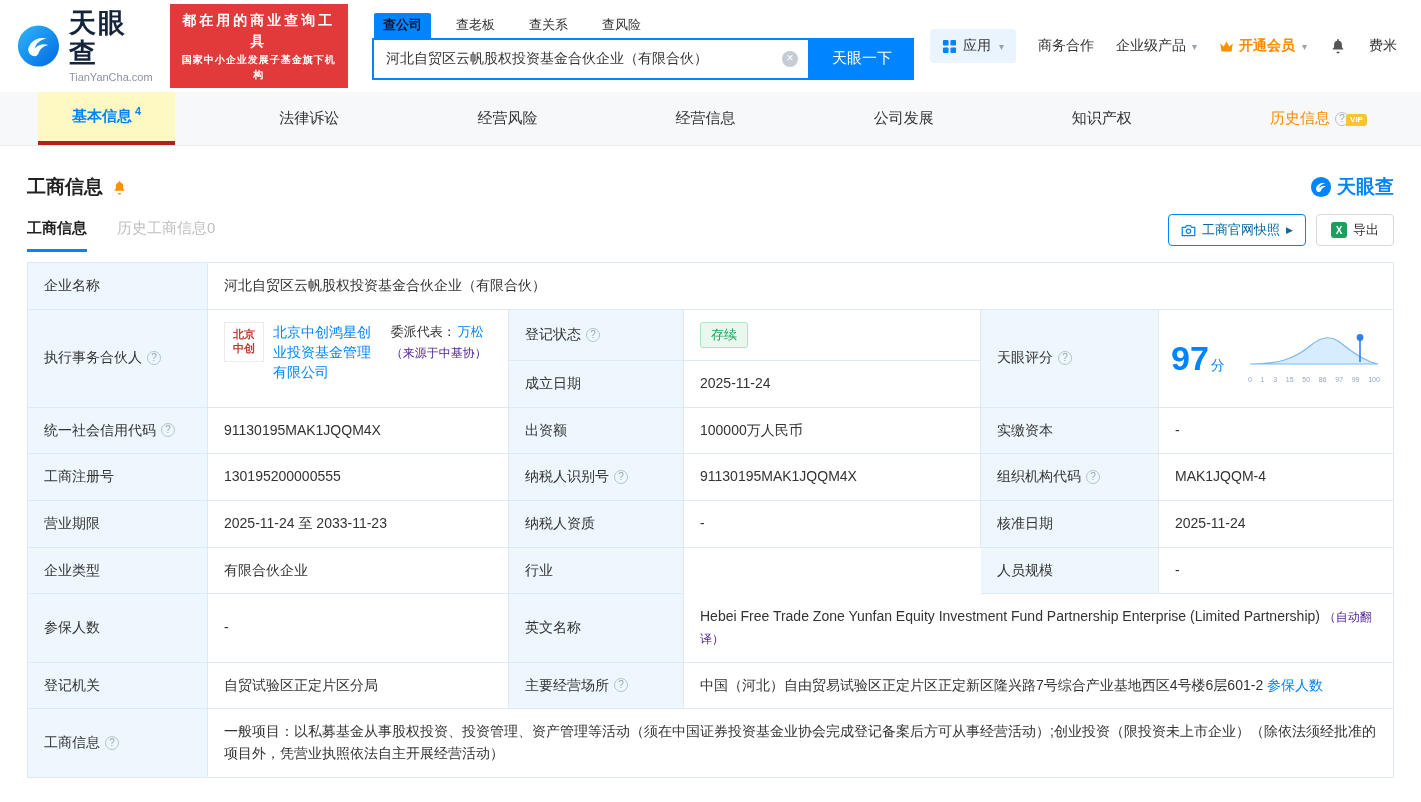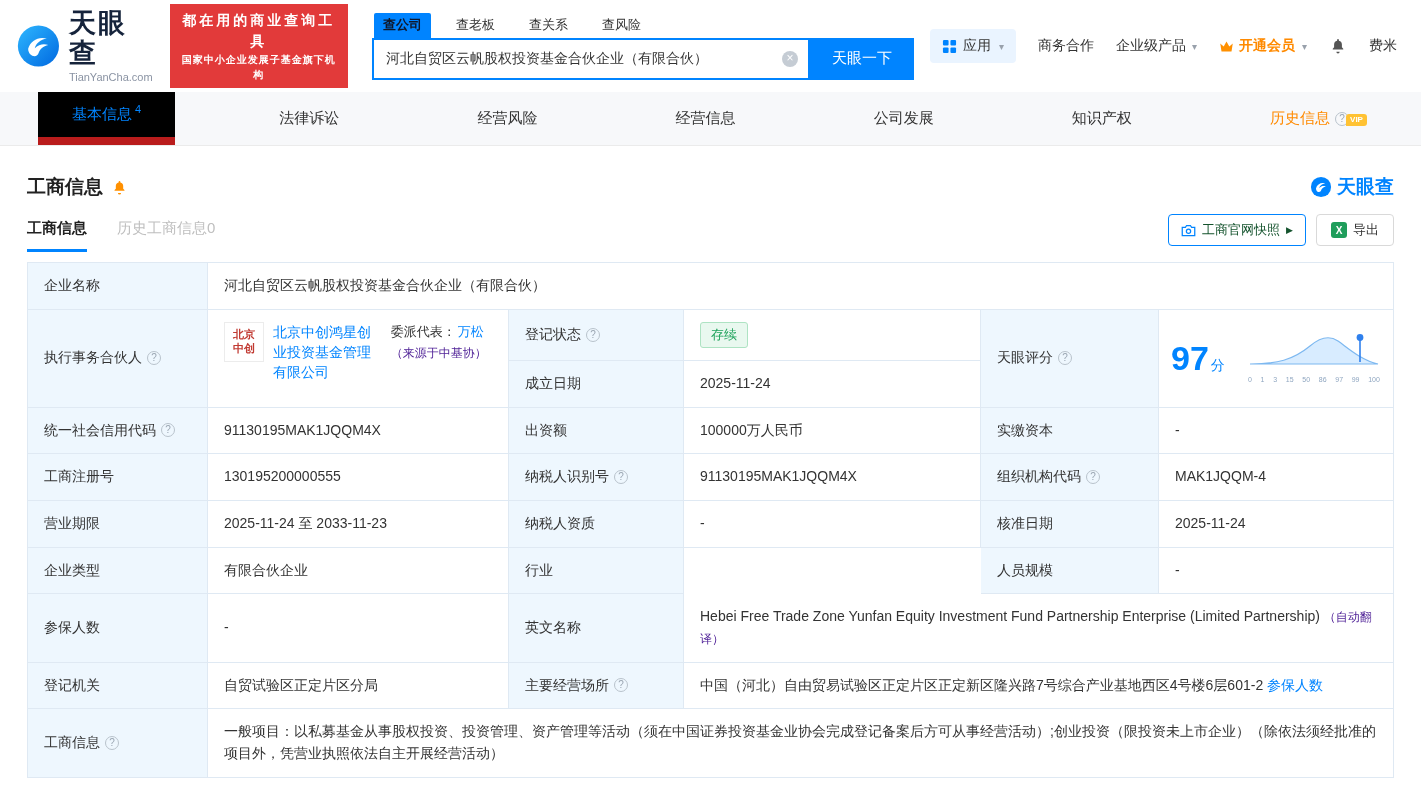--- a/index.html
+++ b/index.html
@@ -27,36 +27,36 @@
   .top-right{margin-left:auto;display:flex;align-items:center;gap:22px;font-size:14px;color:#333;padding-right:8px;white-space:nowrap}
   .app-pill{display:flex;align-items:center;gap:6px;background:#eaf4ff;border-radius:4px;padding:8px 12px;cursor:pointer;color:#333}
   .caret{font-size:10px;color:#99a1ac;margin-left:2px}
   .nav-link{cursor:pointer;display:flex;align-items:center;gap:4px}
   .vip-link{color:#ff8a00;display:flex;gap:5px;align-items:center;cursor:pointer;font-weight:bold}
   .bell-btn{cursor:pointer;display:flex;align-items:center}
 
   
   .main-tabs{display:flex;background:#f7f8fa;border-bottom:1px solid #ebebeb;height:54px;align-items:stretch;justify-content:space-between;padding:0 38px}
   .mtab{display:flex;align-items:center;padding:0 34px;font-size:15px;color:#333;cursor:pointer;position:relative}
-  .mtab.active{background:#000000;color:#0084ff;font-weight:normal;border-bottom:8px solid #b91c1c}
+  .mtab.active{background:#fef9c3;color:#0084ff;font-weight:bold;border-bottom:4px solid #b91c1c}
   .mtab .count{font-size:11px;color:#0084ff;margin-left:3px;transform:translateY(-6px)}
   .mtab.vip-tab{color:#ff8a00}
   .vip-badge{position:absolute;top:22px;right:16px;background:#ffc233;color:#fff;font-size:8px;padding:1px 4px;border-radius:3px 3px 3px 0;font-weight:bold;line-height:1.2}
 
   
   .section-head{display:flex;align-items:center;padding:28px 27px 8px;justify-content:space-between}
   .sec-title-wrap{display:flex;align-items:center;gap:8px}
   .sec-title{font-size:19px;font-weight:bold;color:#222}
   .sec-logo{display:flex;align-items:center;gap:5px;color:#0084ff;font-weight:bold;font-size:19px}
   .subtabs-row{display:flex;align-items:flex-end;padding:6px 27px 0;justify-content:space-between}
   .subtabs{display:flex;gap:30px}
   .subtab{font-size:15px;padding-bottom:11px;cursor:pointer;color:#bfbfbf}
   .subtab.active{color:#222;font-weight:bold;border-bottom:3px solid #0084ff}
   .sub-buttons{display:flex;gap:10px;padding-bottom:6px}
-  .btn-outline-blue{display:flex;align-items:center;gap:6px;border:1px solid #0084ff;color:#14532d;background:#fff;border-radius:4px;padding:6px 12px;font-size:13px;cursor:pointer;font-family:inherit}
+  .btn-outline-blue{display:flex;align-items:center;gap:6px;border:1px solid #0084ff;color:#0369a1;background:#fff;border-radius:4px;padding:6px 12px;font-size:13px;cursor:pointer;font-family:inherit}
   .btn-outline-gray{display:flex;align-items:center;gap:6px;border:1px solid #d9d9d9;color:#333;background:#fff;border-radius:4px;padding:6px 14px;font-size:13px;cursor:pointer;font-family:inherit}
   .xls-icon{width:16px;height:16px;background:#1f9d5b;color:#fff;font-size:10px;font-weight:bold;border-radius:3px;display:flex;align-items:center;justify-content:center}
   .play{font-size:9px}
 
   
   .info-grid{margin:10px 27px 18px;display:grid;grid-template-columns:180px 301px 175px 297px 178px 1fr;border:1px solid #dfe9f3}
   .cell{border-right:1px solid #dfe9f3;border-bottom:1px solid #dfe9f3;padding:12px 16px;display:flex;align-items:center;line-height:1.55;font-size:14px}
   .cell.label{background:#eef7fe;color:#333;gap:5px}
   .cell.value{background:#fff;color:#333}
   .no-br{border-right:none}

